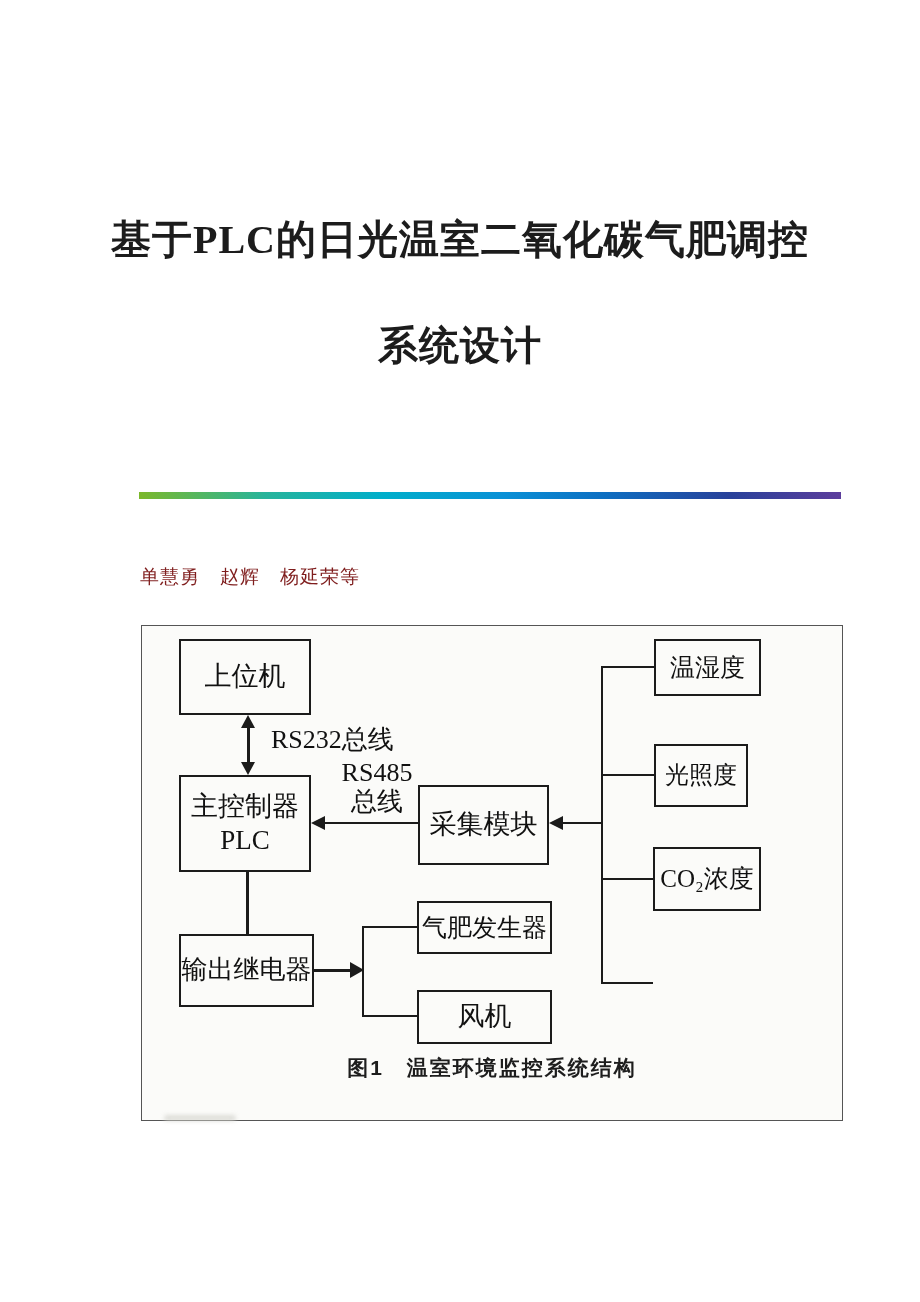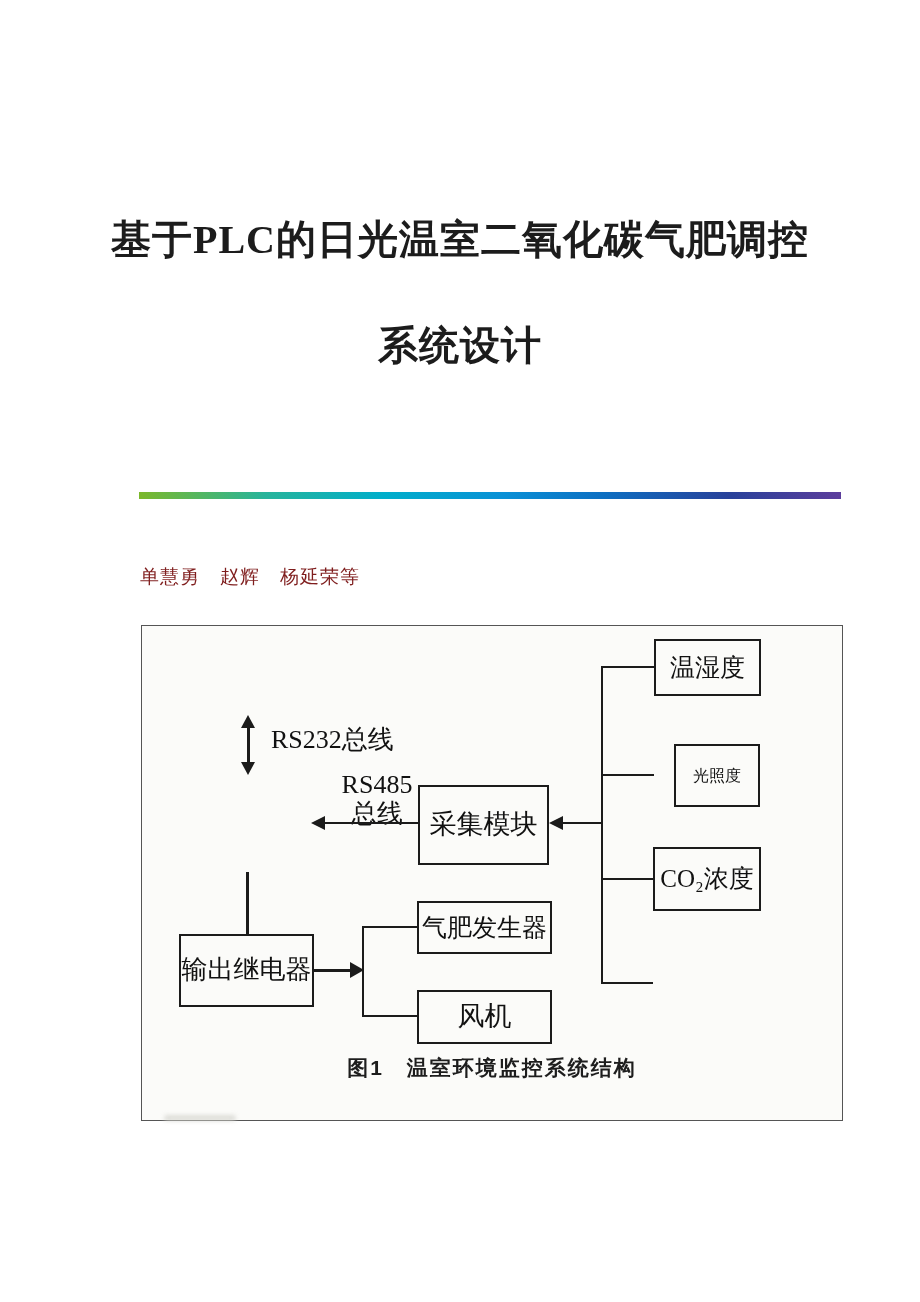--- a/index.html
+++ b/index.html
@@ -21,53 +21,58 @@
   .node{position:absolute;border:2px solid #1b1b1b;box-sizing:border-box;
     display:flex;align-items:center;justify-content:center;text-align:center;
     font-size:27px;color:#111;line-height:1.1;white-space:nowrap;}
   #n-host{left:37px;top:13px;width:132px;height:76px;}
   #n-plc{left:37px;top:149px;width:132px;height:97px;flex-direction:column;line-height:1.25;}
   #n-relay{left:37px;top:308px;width:135px;height:73px;font-size:26px;}
   #n-collector{left:276px;top:159px;width:131px;height:80px;}
   #n-gas{left:275px;top:275px;width:135px;height:53px;font-size:25px;}
   #n-fan{left:275px;top:364px;width:135px;height:54px;}
   #n-s0{left:512px;top:13px;width:107px;height:57px;font-size:25px;}
-  #n-s1{left:512px;top:118px;width:86px;height:63px;font-size:16px;margin-left:20px;}
+  #n-s1{left:512px;top:118px;width:94px;height:63px;font-size:24px;}
   #n-s2{left:511px;top:221px;width:108px;height:64px;font-size:25px;text-align:right;}
   #n-s3{left:511px;top:327px;width:108px;height:62px;font-size:24px;}
   
   .ln{position:absolute;background:#1b1b1b;}
   .tri{position:absolute;width:0;height:0;}
   .tri-up{border-left:7px solid transparent;border-right:7px solid transparent;border-bottom:13px solid #1b1b1b;}
   .tri-down{border-left:7px solid transparent;border-right:7px solid transparent;border-top:13px solid #1b1b1b;}
   .tri-left{border-top:7px solid transparent;border-bottom:7px solid transparent;border-right:14px solid #1b1b1b;}
   .tri-right{border-top:8px solid transparent;border-bottom:8px solid transparent;border-left:14px solid #1b1b1b;}
   
   .bus-label{position:absolute;font-size:26px;color:#111;white-space:nowrap;}
   #lbl-rs232{left:129px;top:96px;}
-  #lbl-rs485{left:192px;top:132px;width:86px;text-align:center;line-height:1.12;margin-top:12px;}
+  #lbl-rs485{left:192px;top:132px;width:86px;text-align:center;line-height:1.12;}
   
   .caption{position:absolute;left:0;width:100%;top:428px;text-align:center;
     font-family:"Liberation Sans","DejaVu Sans",sans-serif;font-weight:bold;
     font-size:21px;color:#1d1d1d;letter-spacing:2px;}
   .artifact{position:absolute;left:22px;top:489px;width:72px;height:6px;
     background:#d6d6d0;border-radius:3px;filter:blur(2px);opacity:.8;}
 </style>
 </head>
 <body>
 
 <div class="title-line" id="title1">基于PLC的日光温室二氧化碳气肥调控</div>
 <div class="title-line" id="title2">系统设计</div>
 
 <div class="divider"></div>
 
 <div class="authors">单慧勇　赵辉　杨延荣等</div>
 
 <div class="figure">
 
+  <div class="node" id="n-host">上位机</div>
+  <div class="node" id="n-plc">
+    <span>主控制器</span>
+    <span>PLC</span>
+  </div>
   <div class="node" id="n-relay">输出继电器</div>
   <div class="node" id="n-collector">采集模块</div>
   <div class="node" id="n-fan">风机</div>
   <div class="node" id="n-gas">气肥发生器</div>
   <div class="node" id="n-s0">温湿度</div>
   <div class="node" id="n-s1">光照度</div>
   <div class="node" id="n-s2">CO₂浓度</div>
 
   <div class="ln" style="left:105px;top:100px;width:3px;height:38px;"></div>
   <div class="tri tri-up" style="left:99px;top:89px;"></div>

